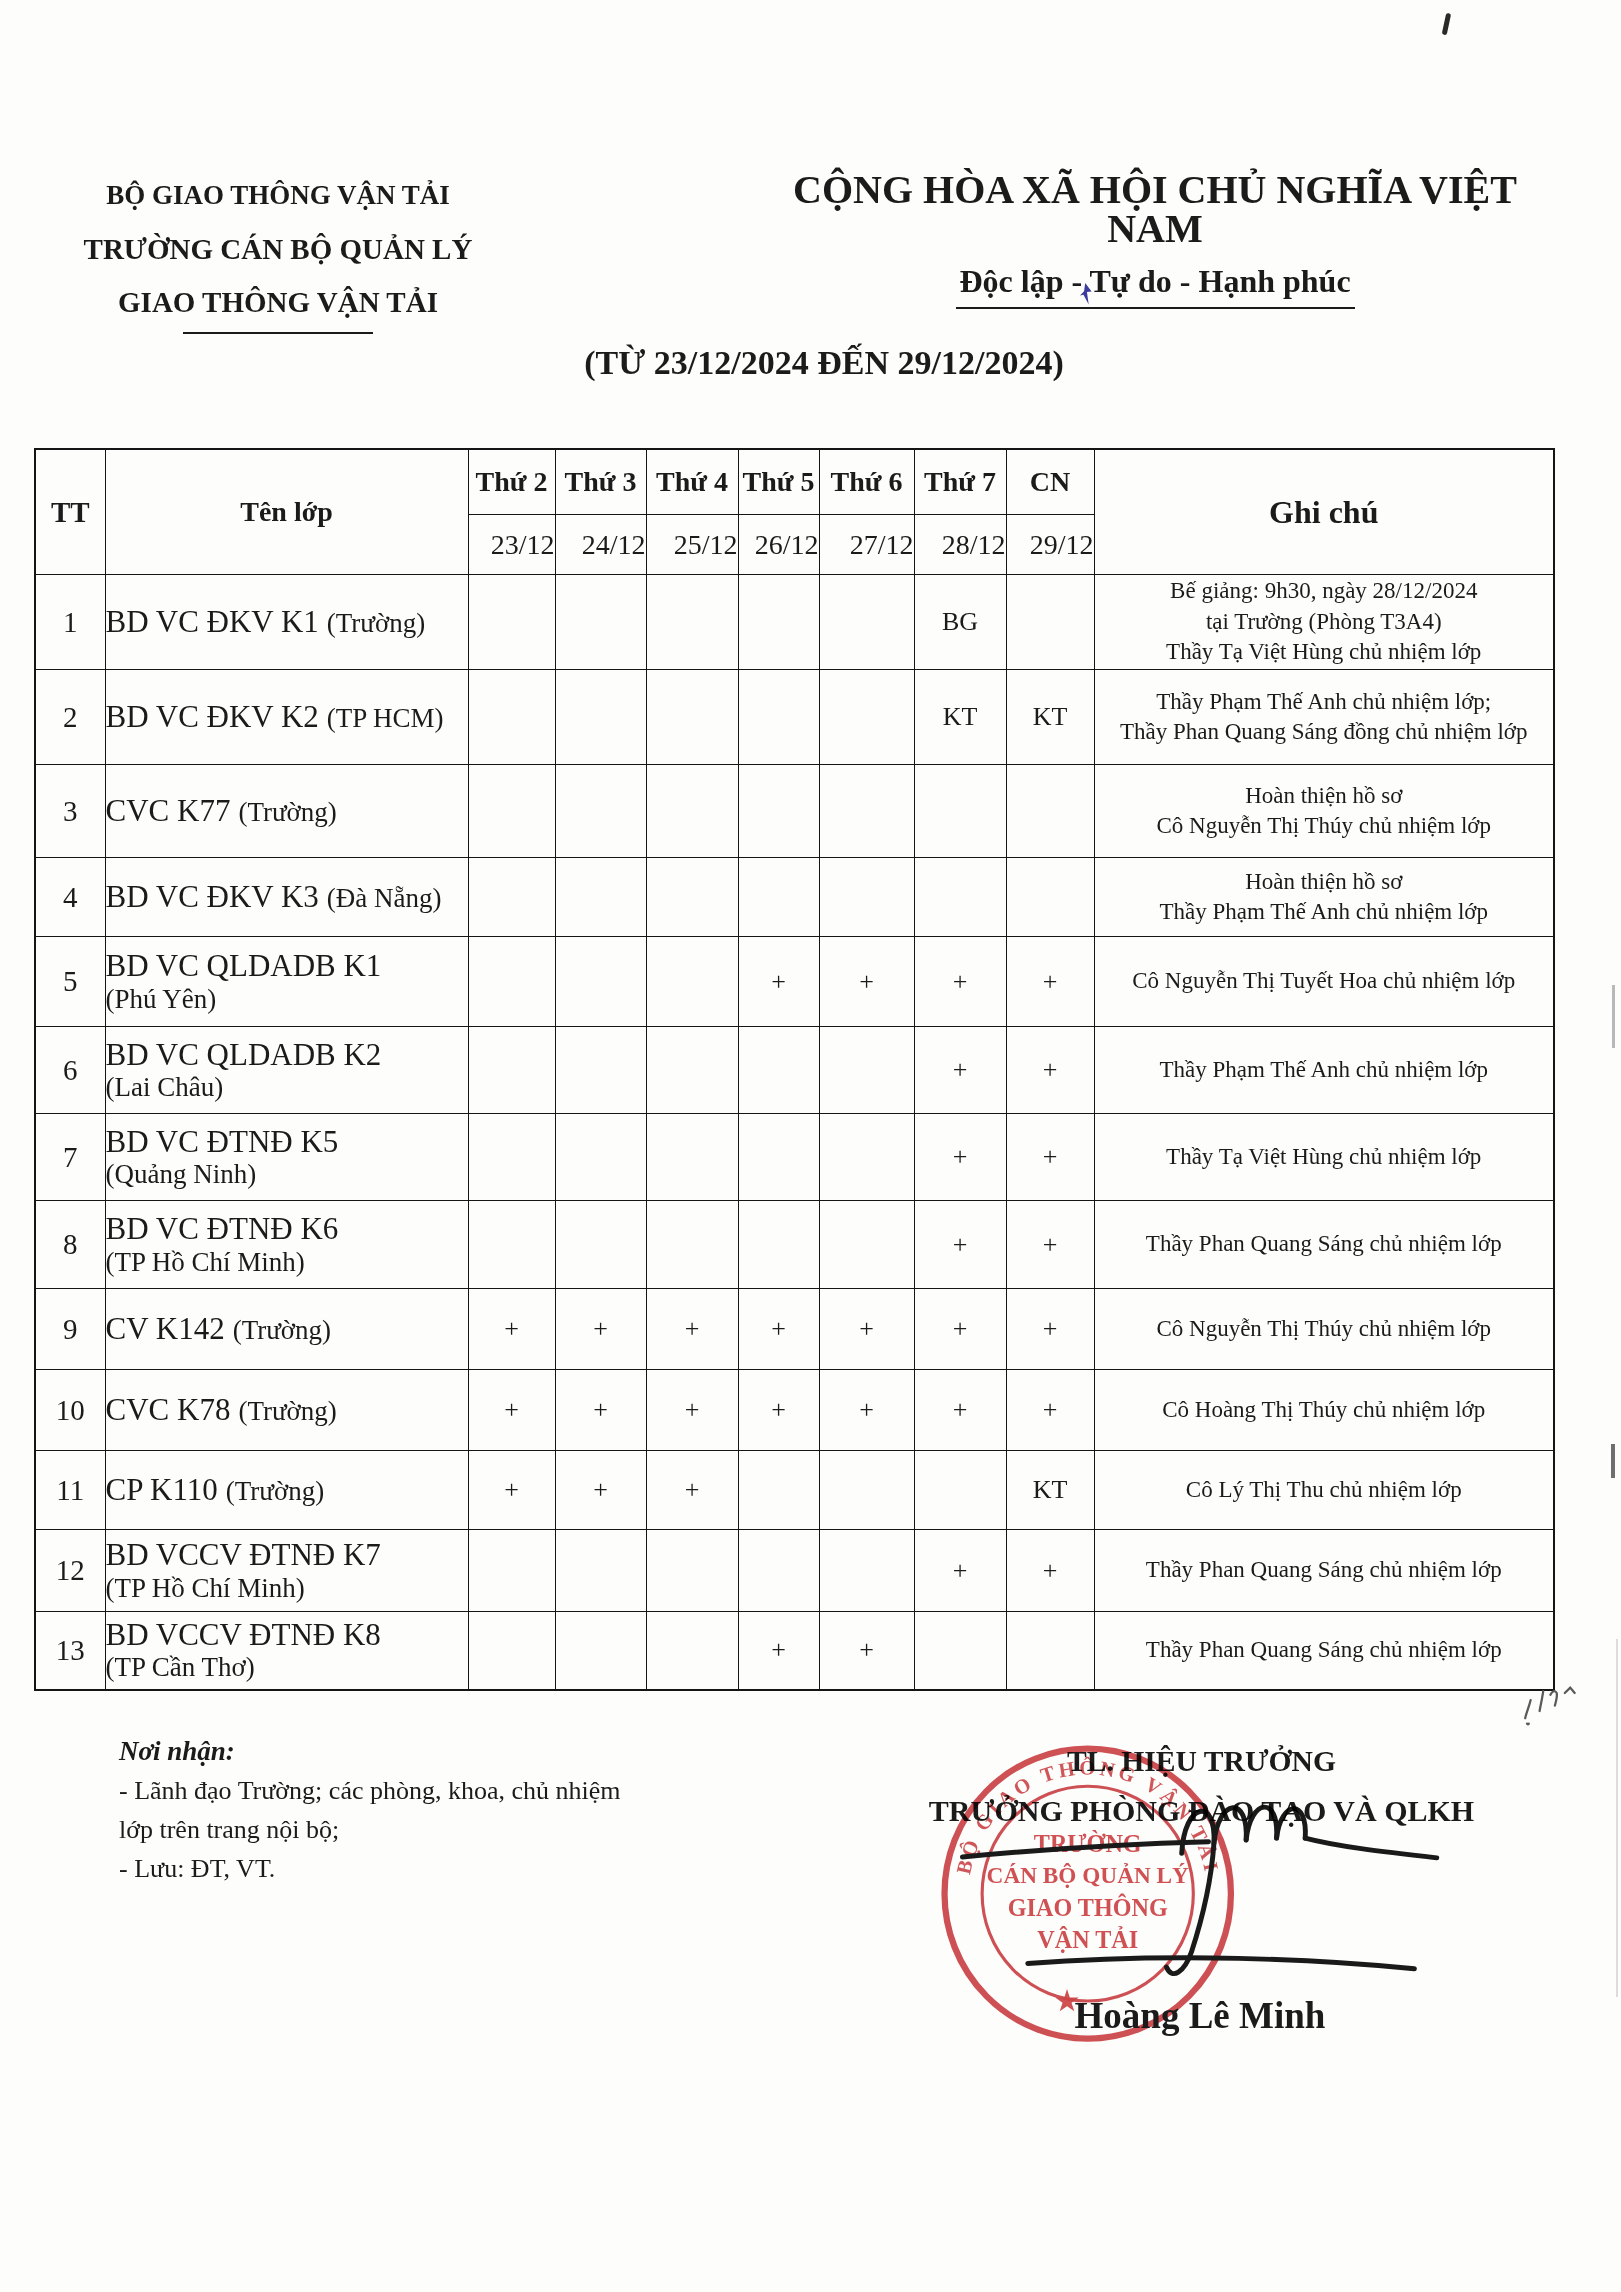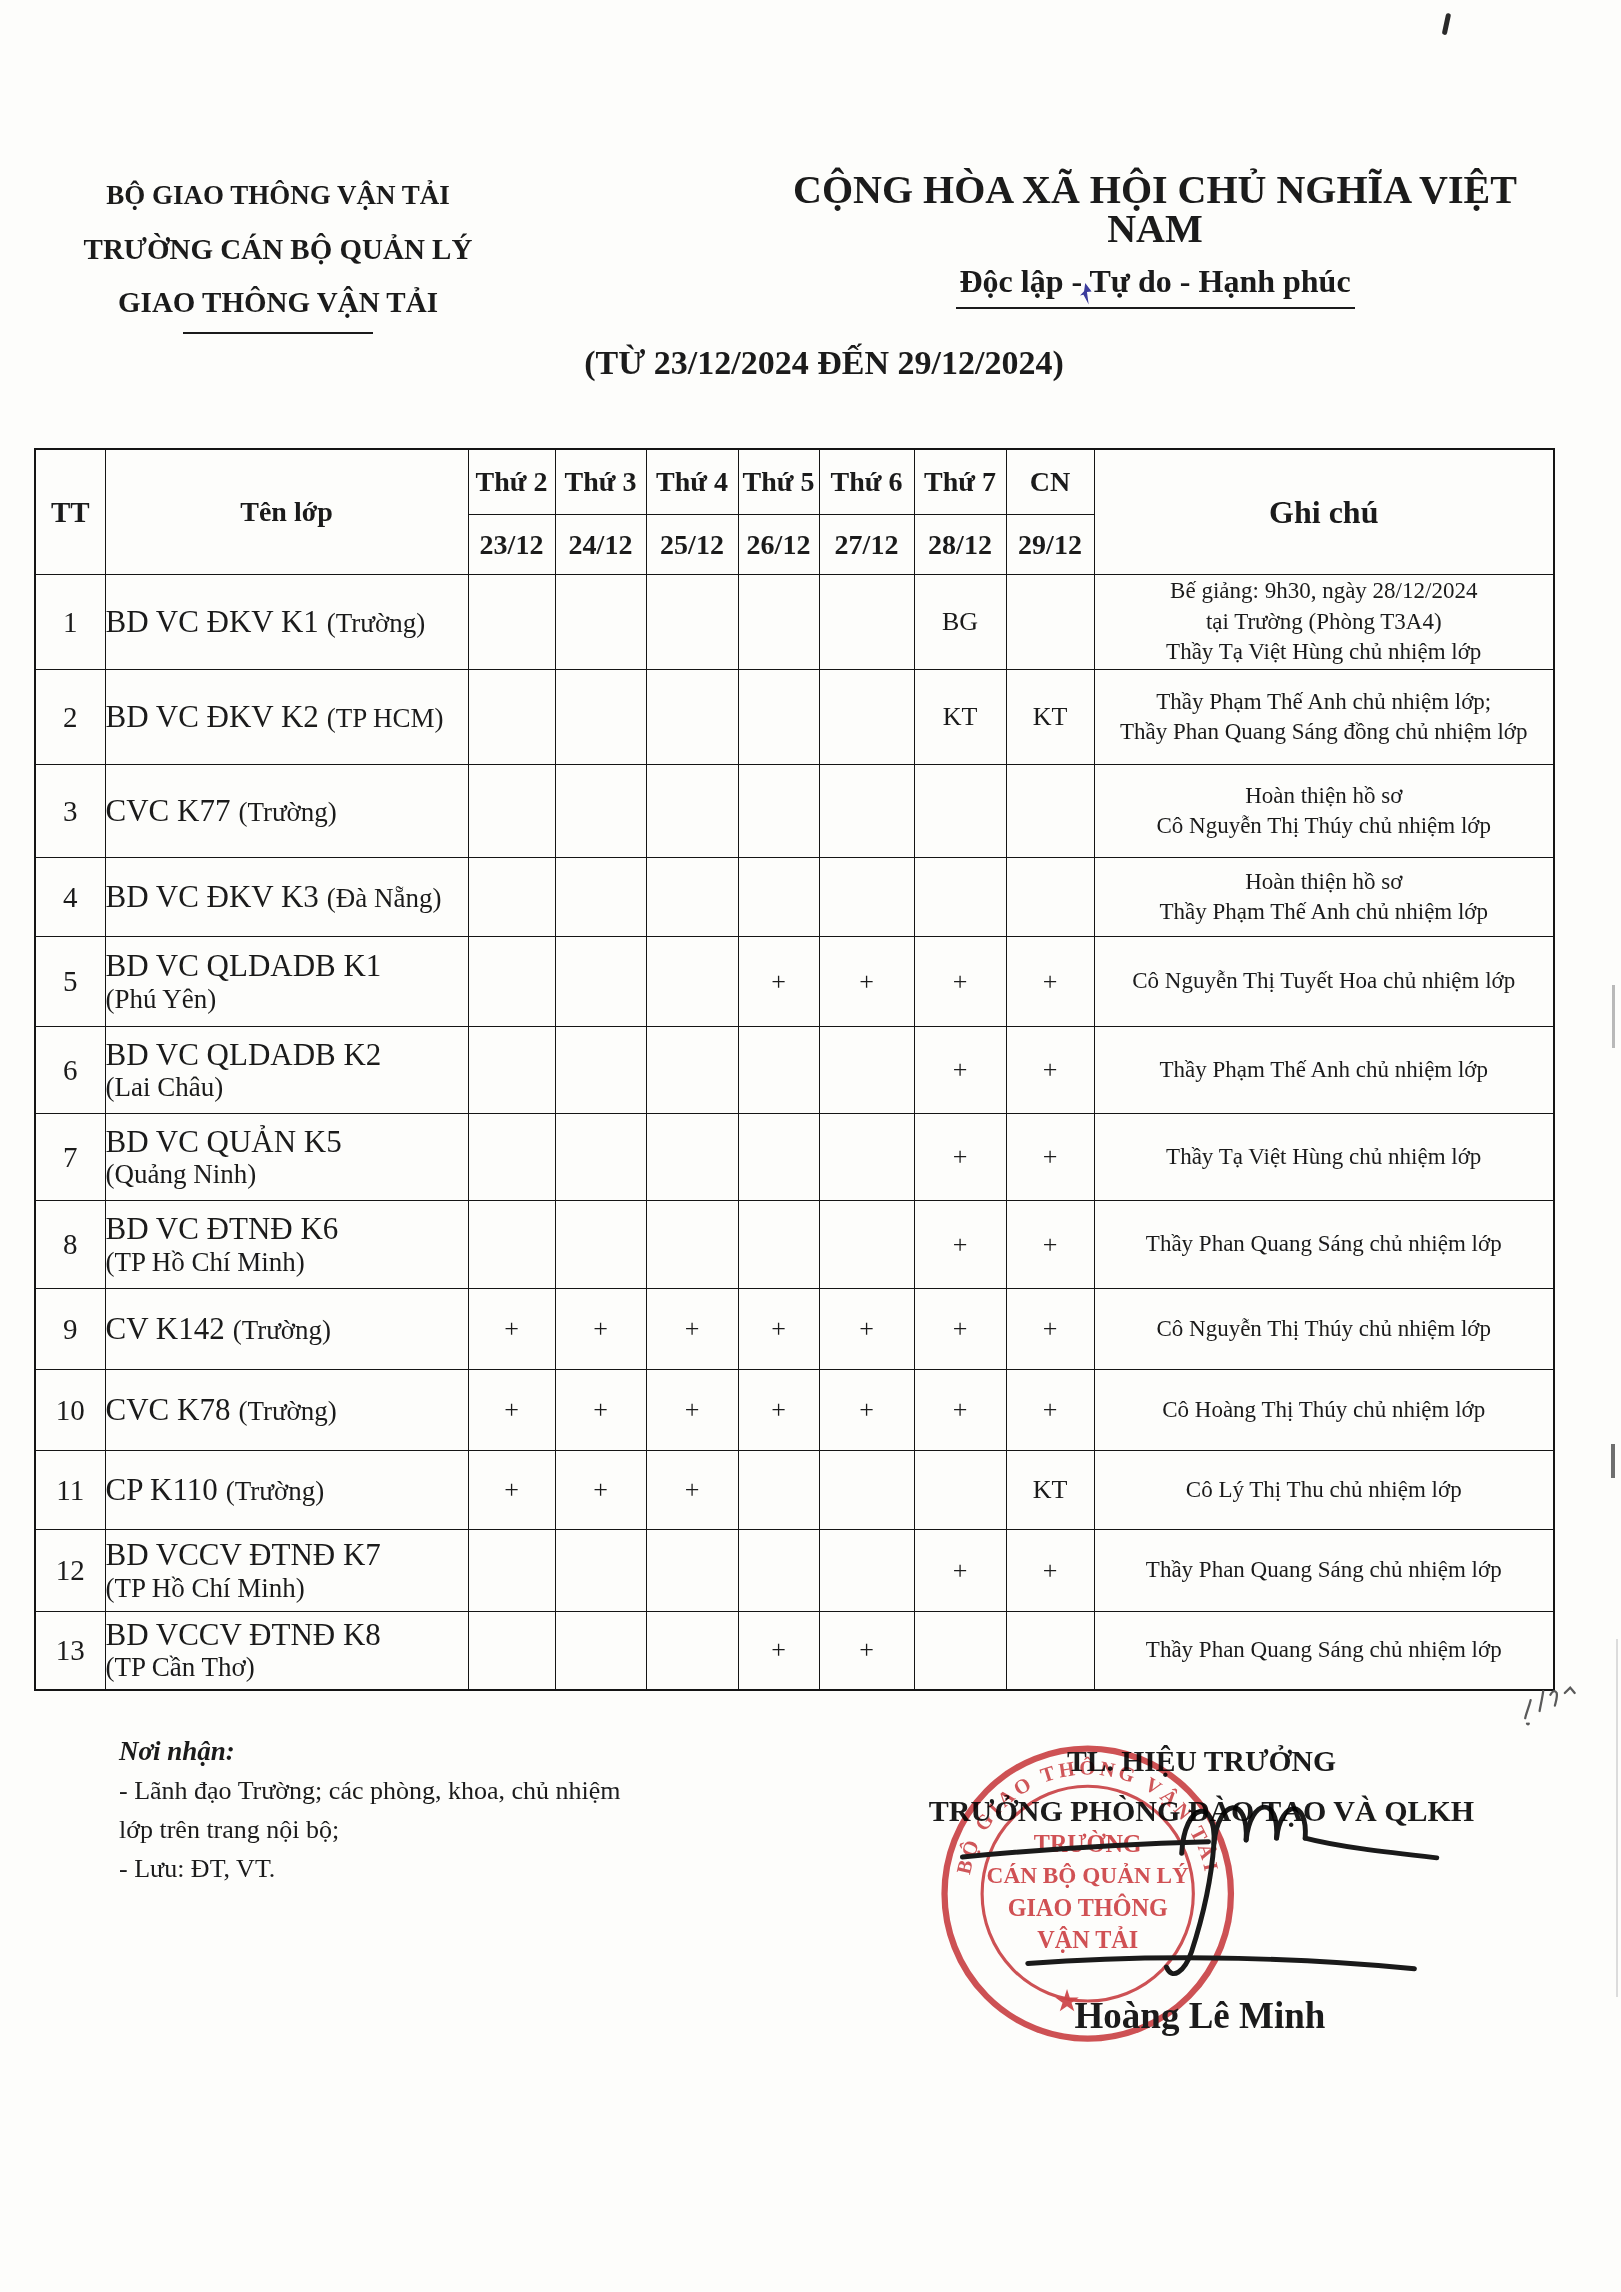--- a/index.html
+++ b/index.html
@@ -21,21 +21,21 @@
   .blue-mark{position:absolute;left:1080px;top:283px;width:11.6px;height:21.5px;background:#3c3c9c;
     clip-path:polygon(45% 0,100% 40%,60% 42%,75% 100%,30% 55%,0 58%,35% 38%);}
   .doc-title{position:absolute;left:376px;top:333px;width:896px;text-align:center;}
   .doc-title .t1{font-size:39px;font-weight:bold;line-height:48px;}
   .doc-title .t2{font-size:34px;font-weight:bold;line-height:45px;margin-top:7.2px;}
   
   table.sched{position:absolute;left:34px;top:448px;width:1520px;border-collapse:collapse;
     table-layout:fixed;border:2.7px solid #151515;}
   table.sched td,table.sched th{border:1.8px solid #151515;padding:0;vertical-align:middle;}
   th.hday{font-size:28px;font-weight:bold;height:64px;}
-  td.hdate{font-size:28px;font-weight:bold;height:59px;text-align:center;}
+  td.hdate{font-size:28px;font-weight:normal;height:59px;text-align:right;}
   th.htt{font-size:29px;font-weight:bold;}
   th.hcls{font-size:28px;font-weight:bold;}
   th.hnote{font-size:32px;font-weight:bold;}
   td.tt{font-size:29px;text-align:center;}
   td.cls{font-size:31px;text-align:left;padding:1.8px 3.6px 1.8px 6.3px;line-height:1.12;}
   td.cls .cl{font-size:27px;margin-left:8px;}
   td.cls.stack .cl{display:block;margin-left:0;}
   td.dc{font-size:26px;text-align:center;}
   td.note{font-size:23px;text-align:center;line-height:1.32;white-space:pre-line;padding:1.8px 10.7px;}
   
@@ -187,21 +187,21 @@
       <td class="dc"></td>
       <td class="dc"></td>
       <td class="dc"></td>
       <td class="dc"></td>
       <td class="dc">+</td>
       <td class="dc">+</td>
       <td class="note">Thầy Phạm Thế Anh chủ nhiệm lớp</td>
     </tr>
     <tr style="height:87px">
       <td class="tt">7</td>
-      <td class="cls stack"><span class="cn">BD VC QUẢN K5</span><span class="cl">(Quảng Ninh)</span></td>
+      <td class="cls stack"><span class="cn">BD VC ĐTNĐ K5</span><span class="cl">(Quảng Ninh)</span></td>
       <td class="dc"></td>
       <td class="dc"></td>
       <td class="dc"></td>
       <td class="dc"></td>
       <td class="dc"></td>
       <td class="dc">+</td>
       <td class="dc">+</td>
       <td class="note">Thầy Tạ Việt Hùng chủ nhiệm lớp</td>
     </tr>
     <tr style="height:88px">

